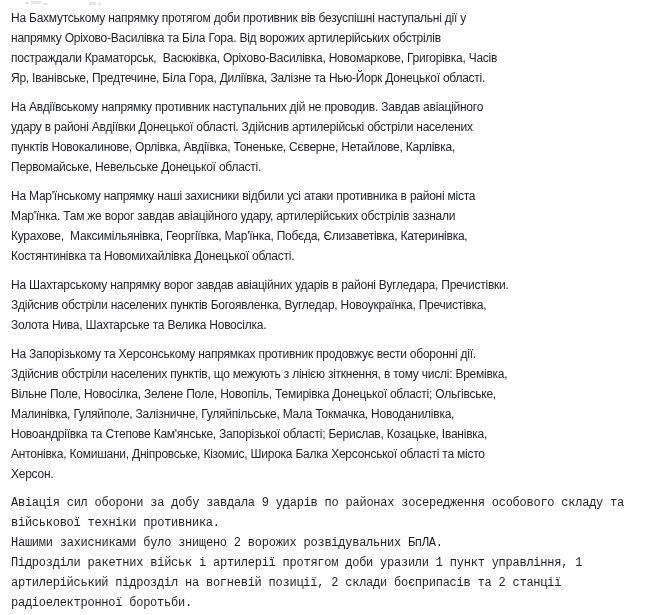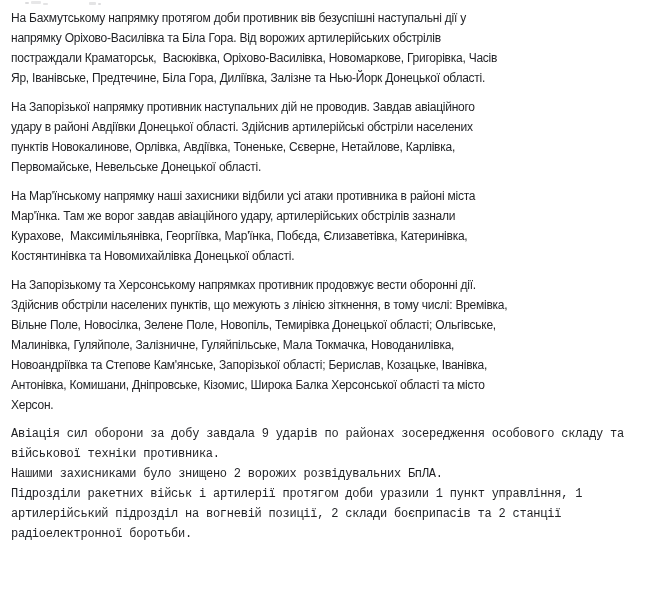--- a/index.html
+++ b/index.html
@@ -64,28 +64,31 @@
     <span class="speck s3"></span>
     <span class="speck s4"></span>
     <span class="speck s5"></span>
   </div>
 
   <div class="post-text">
     <p class="para">На Бахмутському напрямку протягом доби противник вів безуспішні наступальні дії у
 напрямку Оріхово-Василівка та Біла Гора. Від ворожих артилерійських обстрілів
 постраждали Краматорськ,  Васюківка, Оріхово-Василівка, Новомаркове, Григорівка, Часів
 Яр, Іванівське, Предтечине, Біла Гора, Диліївка, Залізне та Нью-Йорк Донецької області.</p>
-    <p class="para">На Запорізької напрямку противник наступальних дій не проводив. Завдав авіаційного
+    <p class="para">На Авдіївському напрямку противник наступальних дій не проводив. Завдав авіаційного
 удару в районі Авдіївки Донецької області. Здійснив артилерійські обстріли населених
 пунктів Новокалинове, Орлівка, Авдіївка, Тоненьке, Сєверне, Нетайлове, Карлівка,
 Первомайське, Невельське Донецької області.</p>
     <p class="para">На Мар'їнському напрямку наші захисники відбили усі атаки противника в районі міста
 Мар'їнка. Там же ворог завдав авіаційного удару, артилерійських обстрілів зазнали
 Курахове,  Максимільянівка, Георгіївка, Мар'їнка, Побєда, Єлизаветівка, Катеринівка,
 Костянтинівка та Новомихайлівка Донецької області.</p>
+    <p class="para">На Шахтарському напрямку ворог завдав авіаційних ударів в районі Вугледара, Пречистівки.
+Здійснив обстріли населених пунктів Богоявленка, Вугледар, Новоукраїнка, Пречистівка,
+Золота Нива, Шахтарське та Велика Новосілка.</p>
     <p class="para">На Запорізькому та Херсонському напрямках противник продовжує вести оборонні дії.
 Здійснив обстріли населених пунктів, що межують з лінією зіткнення, в тому числі: Времівка,
 Вільне Поле, Новосілка, Зелене Поле, Новопіль, Темирівка Донецької області; Ольгівське,
 Малинівка, Гуляйполе, Залізничне, Гуляйпільське, Мала Токмачка, Новоданилівка,
 Новоандріївка та Степове Кам'янське, Запорізької області; Берислав, Козацьке, Іванівка,
 Антонівка, Комишани, Дніпровське, Кізомис, Широка Балка Херсонської області та місто
 Херсон.</p>
     <p class="para">Авіація сил оборони за добу завдала 9 ударів по районах зосередження особового складу та
 військової техніки противника.
 Нашими захисниками було знищено 2 ворожих розвідувальних БпЛА.

